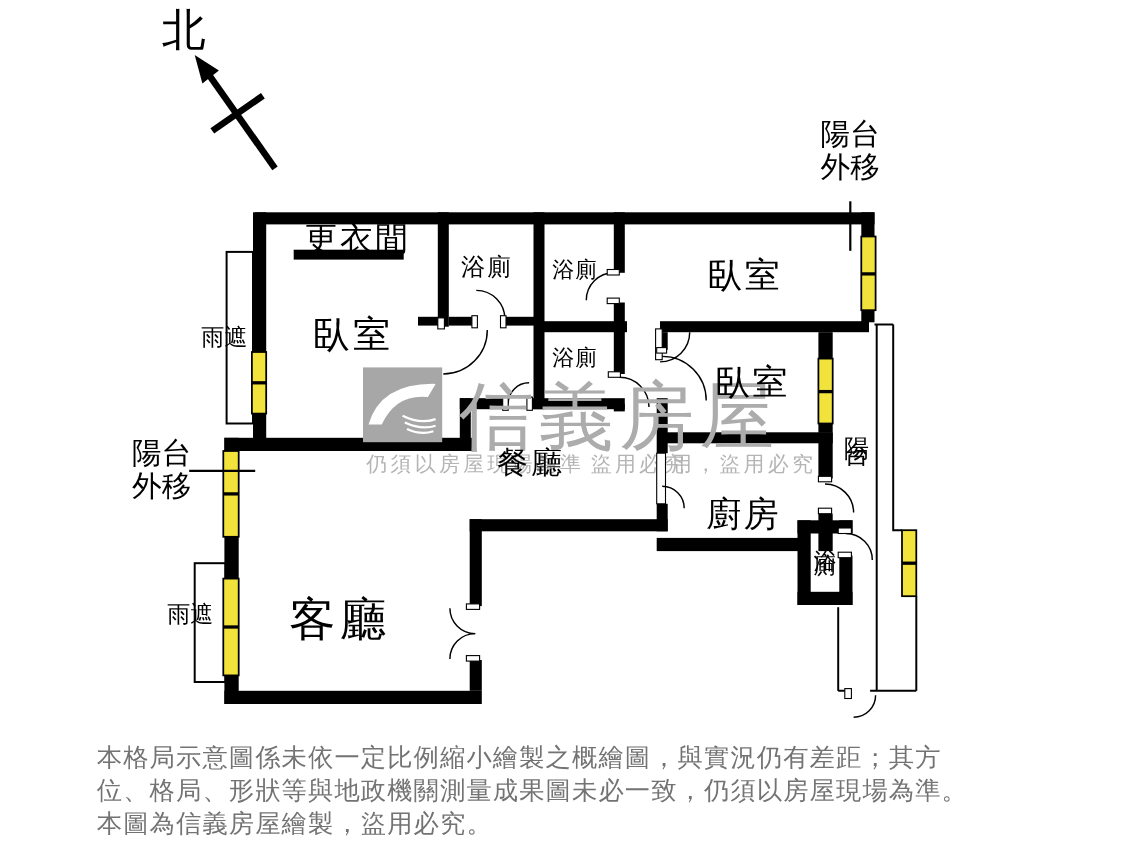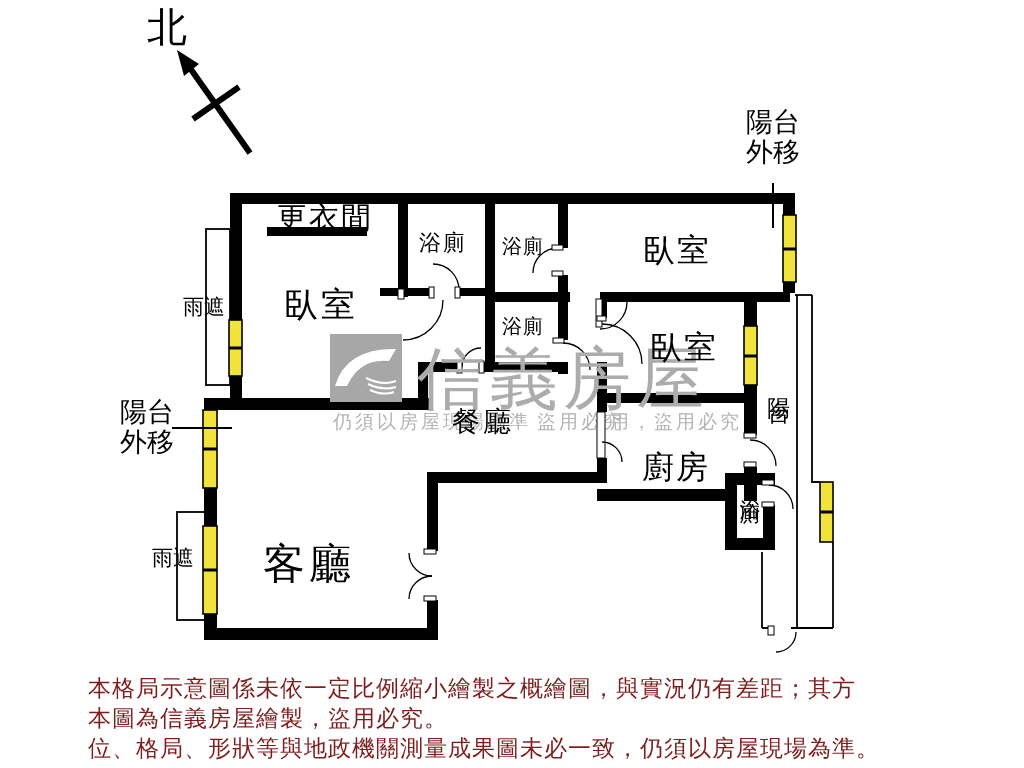--- a/index.html
+++ b/index.html
@@ -8,21 +8,21 @@
   .label{position:absolute;color:#000;white-space:nowrap;z-index:5;line-height:1.1;}
   .vtext{writing-mode:vertical-rl;text-orientation:upright;letter-spacing:3px;}
   .center2{text-align:center;}
   #wm-small{position:absolute;top:409px;left:0;width:1024px;z-index:1;color:#b4b4b4;
             font-size:19px;letter-spacing:3px;}
   #wm-small span{position:absolute;top:0;white-space:nowrap;}
   #wm-big{position:absolute;left:417px;top:334px;z-index:4;color:#acacac;font-weight:normal;
           font-size:68px;letter-spacing:5px;white-space:nowrap;}
   #logo{position:absolute;left:330px;top:334px;width:72px;height:68px;background:#a7a7a7;z-index:4;}
   #plan-svg{position:absolute;left:0;top:0;z-index:2;}
-  #disclaimer{position:absolute;left:88px;top:674px;z-index:5;color:#7f1d1d;font-size:23px;
+  #disclaimer{position:absolute;left:88px;top:674px;z-index:5;color:#737373;font-size:23px;
               line-height:30px;letter-spacing:1px;white-space:nowrap;}
   .doorleaf{fill:#ffffff;stroke:#000;stroke-width:1;}
   .arc{fill:none;stroke:#000;stroke-width:1.3;}
   .thin{fill:none;stroke:#000;stroke-width:1.8;}
   .win{fill:#f2e33c;stroke:#000;stroke-width:1.6;}
   .windiv{stroke:#000;stroke-width:3;}
 </style>
 </head>
 <body>
 
@@ -175,17 +175,17 @@
   </div>
   <div class="label center2" style="left:114px;top:398px;font-size:27px;width:66px;">
     <div>陽台</div>
     <div>外移</div>
   </div>
   <div class="label" style="left:183px;top:296px;font-size:21px;">雨遮</div>
   <div class="label" style="left:152px;top:547px;font-size:21px;">雨遮</div>
 
   <div id="disclaimer">
     <div>本格局示意圖係未依一定比例縮小繪製之概繪圖，與實況仍有差距；其方</div>
+    <div>位、格局、形狀等與地政機關測量成果圖未必一致，仍須以房屋現場為準。</div>
     <div>本圖為信義房屋繪製，盜用必究。</div>
-    <div>位、格局、形狀等與地政機關測量成果圖未必一致，仍須以房屋現場為準。</div>
   </div>
 
 </div>
 
 </body></html>

